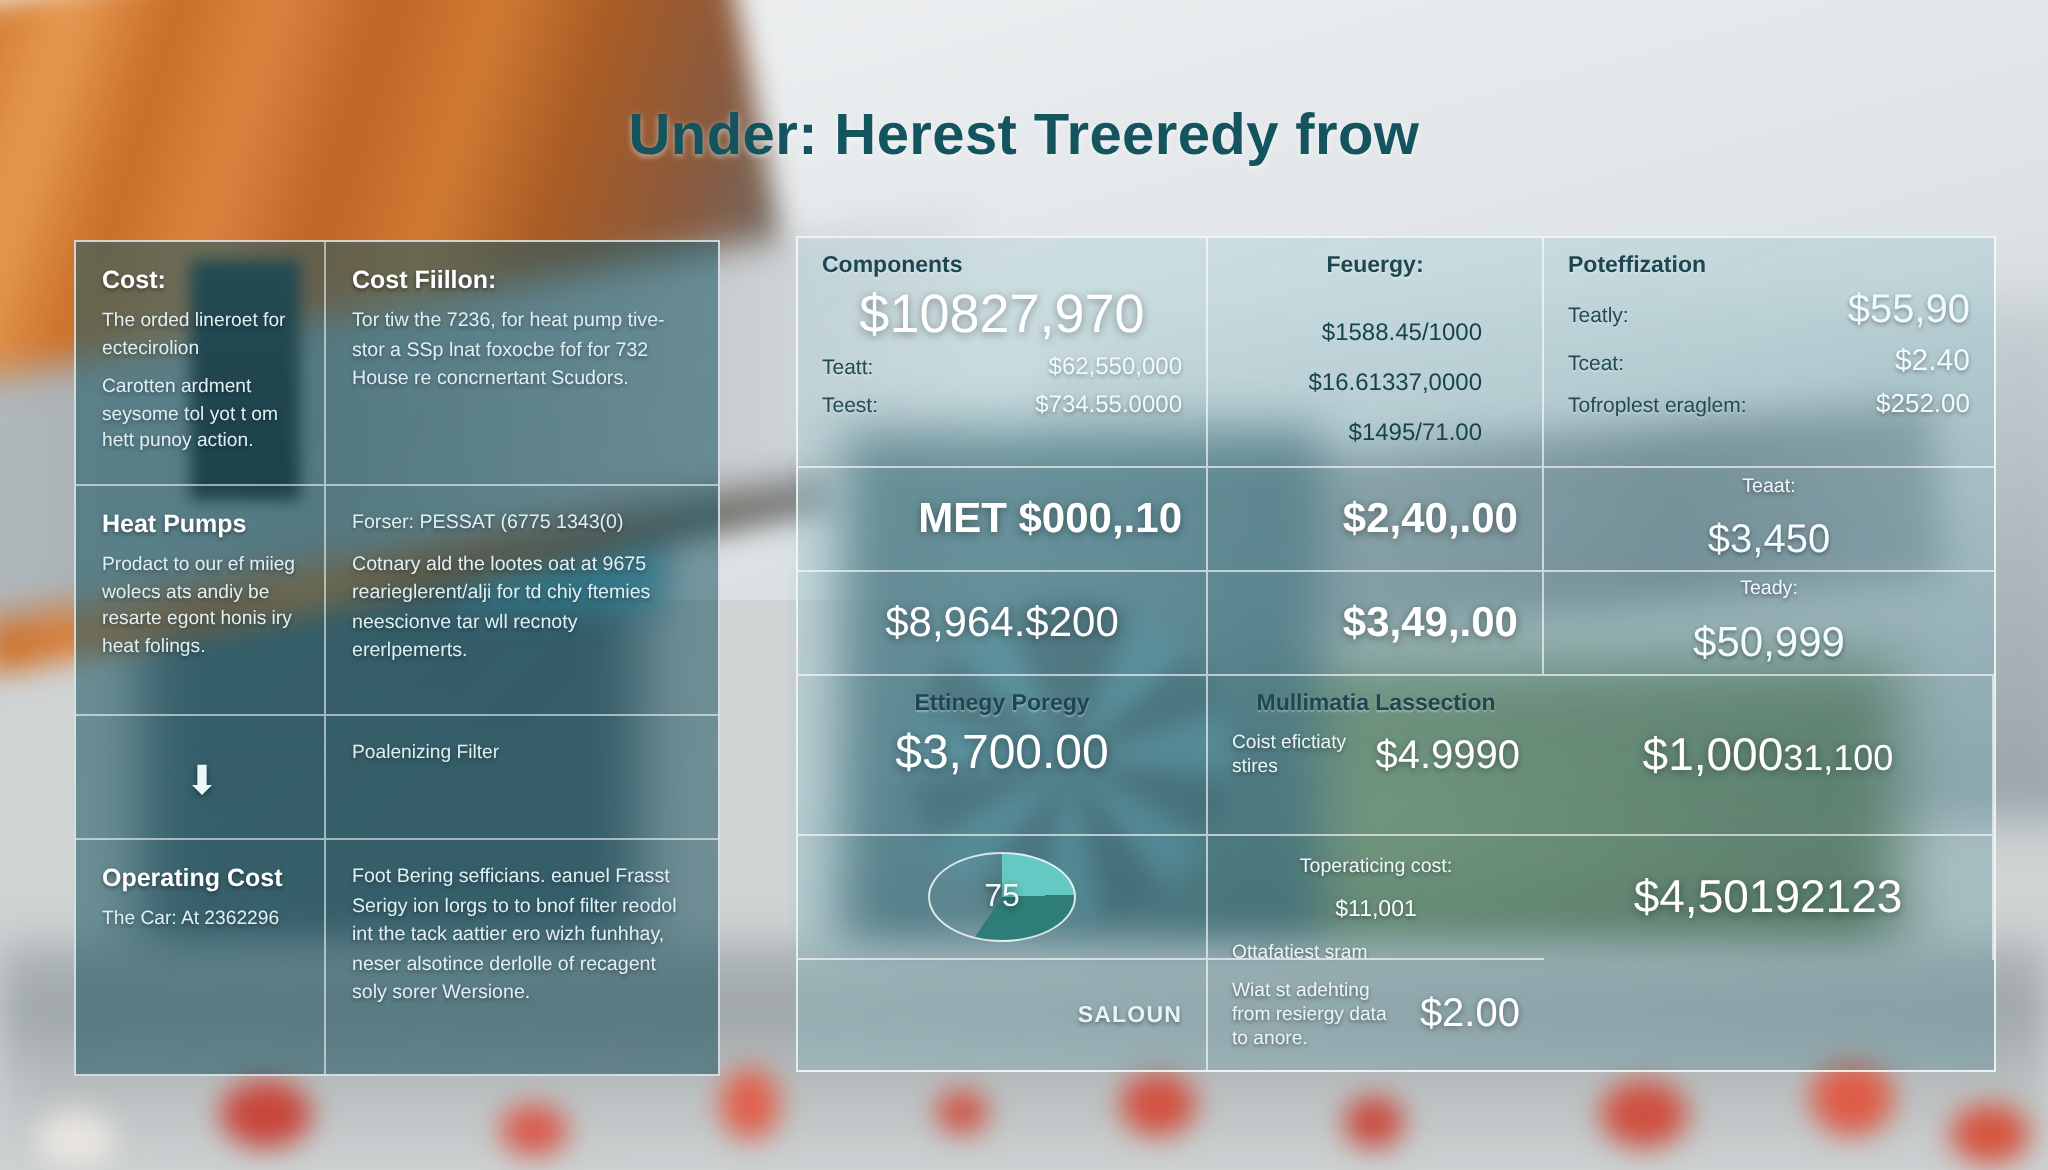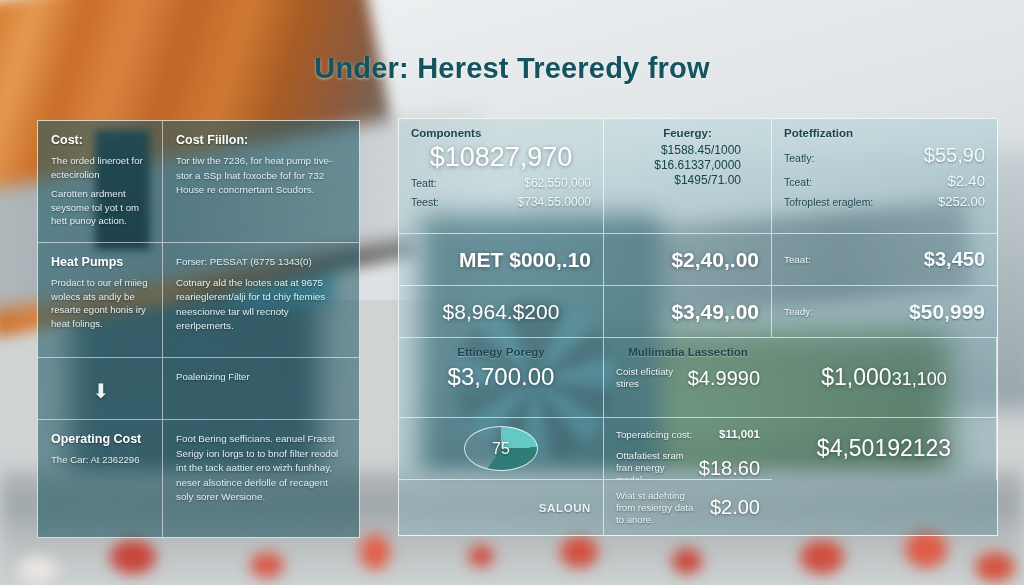--- a/index.html
+++ b/index.html
@@ -169,23 +169,23 @@
   .kv .k{font-size:10.5px;color:#214b55;text-shadow:0 1px 1px rgba(255,255,255,.3);}
   .kv .v{font-size:12px;color:#f2fbfc;text-shadow:0 1px 2px rgba(0,0,0,.35);}
   .stack{display:flex;flex-direction:column;justify-content:center;height:100%;gap:9px;}
   .stack .line{font-size:12px;color:#16434d;text-align:right;padding-right:18px;}
   .row-center{display:flex;align-items:center;height:100%;}
   .row-c{justify-content:flex-end;font-weight:bold;}
   .pair{display:flex;align-items:baseline;justify-content:center;width:100%;}
   .kv-big{display:flex;align-items:center;justify-content:space-between;gap:10px;width:100%;}
   .kv-big .k{font-size:9.6px;line-height:12px;color:#eaf6f8;text-shadow:0 1px 2px rgba(0,0,0,.45);max-width:112px;}
   .kv-big .v{font-size:20px;color:#ffffff;text-shadow:0 1px 3px rgba(0,0,0,.4);white-space:nowrap;}
-  .kv-sm{display:flex;align-items:center;justify-content:space-between;gap:10px;width:100%;}
+  .kv-sm{display:flex;align-items:center;justify-content:space-between;gap:10px;width:100%;flex-direction:column;}
   .kv-sm .k{font-size:9.8px;color:#eef8fa;text-shadow:0 1px 2px rgba(0,0,0,.45);}
-  .kv-sm .v{font-size:11.5px;color:#f4fcfd;text-shadow:0 1px 2px rgba(0,0,0,.4);white-space:nowrap;font-weight:bold;}
+  .kv-sm .v{font-size:11.5px;color:#f4fcfd;text-shadow:0 1px 2px rgba(0,0,0,.4);white-space:nowrap;}
 
   
   .donut-wrap{display:flex;flex-direction:column;align-items:center;justify-content:center;height:100%;gap:2px;}
   .donut{
     position:relative;width:74px;height:74px;border-radius:50%;
     background:conic-gradient(
       #63c9c2 0deg 88deg,
       #2f7d78 88deg 214deg,
       rgba(255,255,255,.04) 214deg 360deg);
     border:1.5px solid rgba(255,255,255,.8);
@@ -280,21 +280,21 @@
         <span class="v">$62,550,000</span>
       </div>
       <div class="kv">
         <span class="k">Teest:</span>
         <span class="v">$734.55.0000</span>
       </div>
     </div>
 
     <div class="rcell">
       <div class="r-head" style="text-align:center">Feuergy:</div>
-      <div class="stack" style="height:auto;margin-top:4px;gap:1px">
+      <div class="stack" style="height:auto;margin-top:20px;gap:11px">
         <div class="line">$1588.45/1000</div>
         <div class="line">$16.61337,0000</div>
         <div class="line">$1495/71.00</div>
       </div>
     </div>
 
     <div class="rcell lastcol">
       <div class="r-head">Poteffization</div>
       <div class="kv">
         <span class="k">Teatly:</span>

